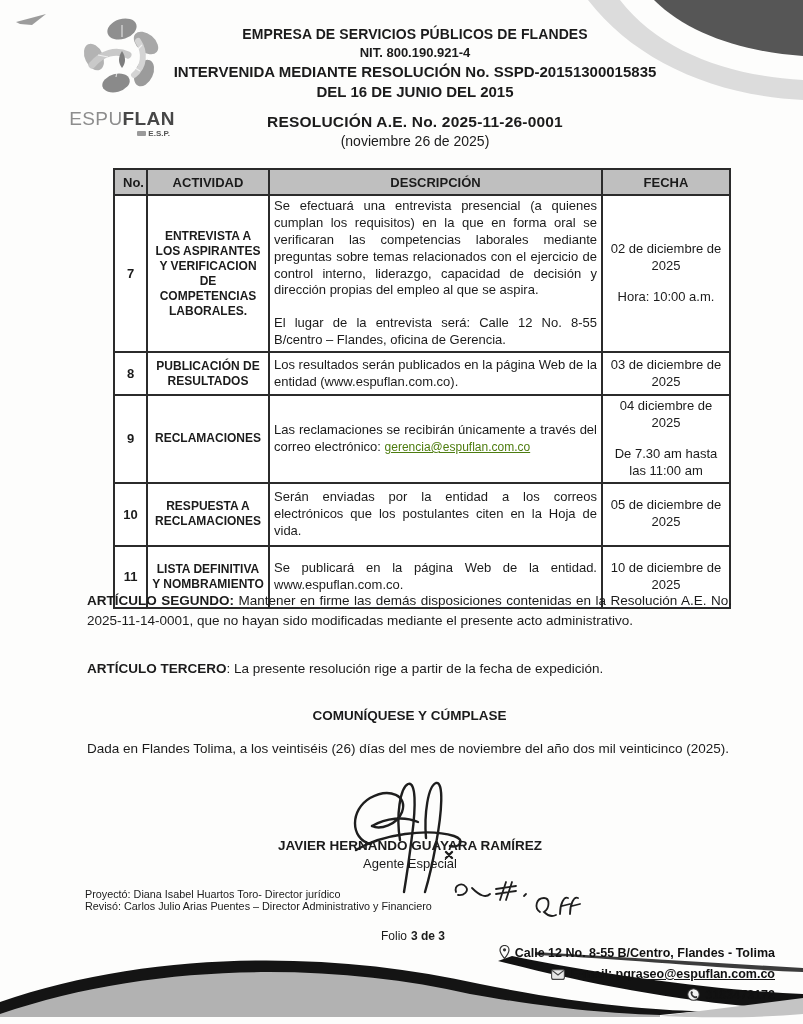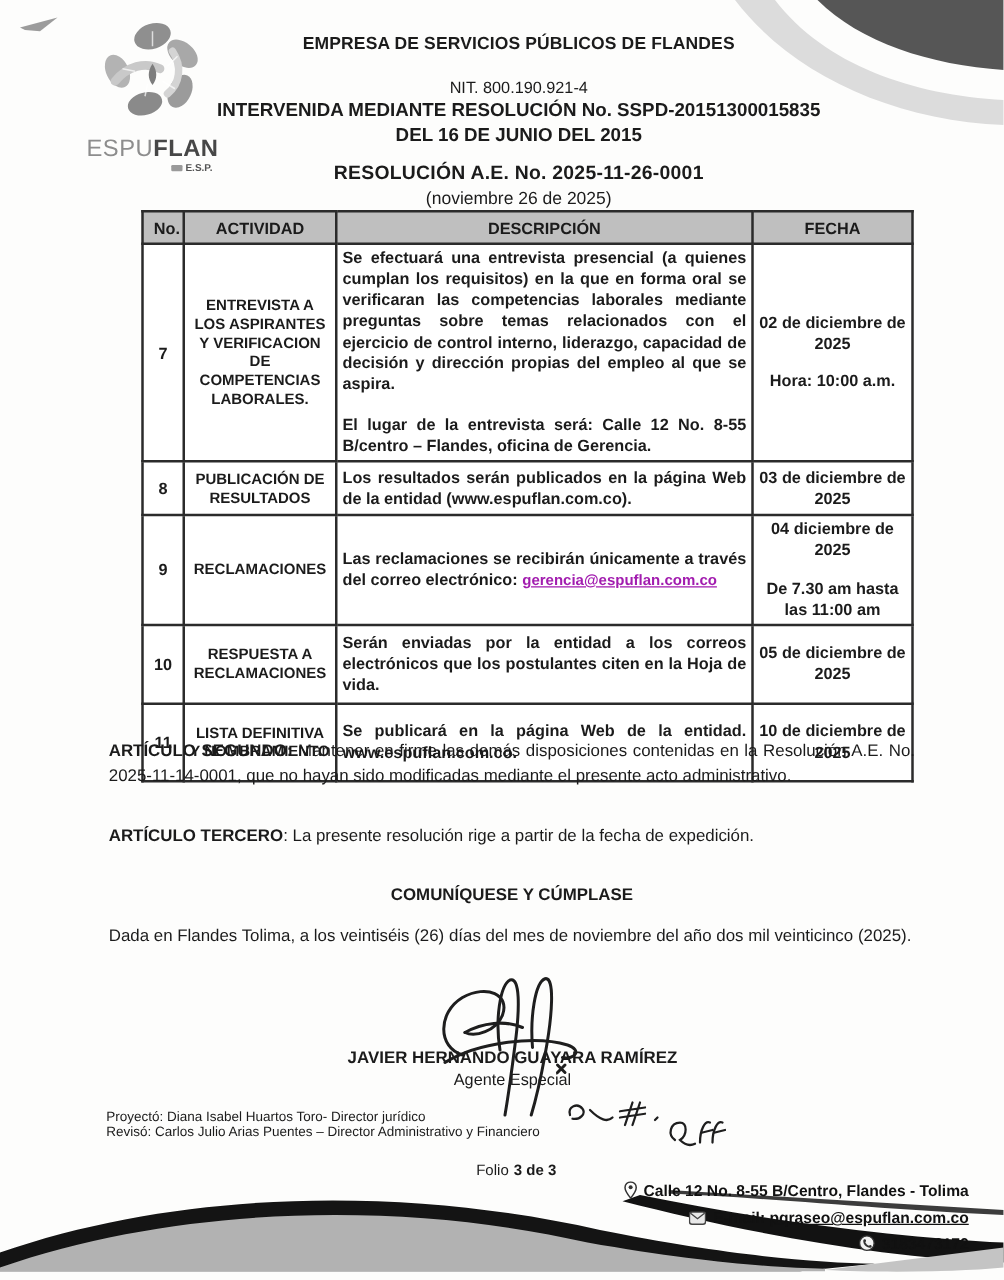--- a/index.html
+++ b/index.html
@@ -6,41 +6,41 @@
   body{
     width:803px;height:1024px;position:relative;overflow:hidden;
     background:#fdfdfc;color:#1b1b1b;
     font-family:"Liberation Sans", sans-serif;
   }
   .abs{position:absolute;}
   .b{font-weight:bold;}
   
   .hdr-text{left:155px;top:26px;width:520px;text-align:center;z-index:2;}
   .h-company{font-size:14px;font-weight:bold;letter-spacing:.1px;}
-  .h-nit{font-size:13px;font-weight:normal;margin-top:20px;}
+  .h-nit{font-size:13px;font-weight:bold;margin-top:3px;}
   .h-int{font-size:15px;font-weight:bold;margin-top:3px;}
   .h-res{font-size:15.5px;font-weight:bold;margin-top:13px;letter-spacing:.2px;}
   .h-date{font-size:14px;font-weight:normal;margin-top:2px;}
   .logo{left:60px;top:13px;width:124px;text-align:center;z-index:2;}
   .logo-word{font-size:19px;letter-spacing:.4px;line-height:1;margin-top:2px;}
   .logo-word .pre{color:#8d8d8d;}
   .logo-word .suf{color:#474747;font-weight:bold;}
   .logo-esp{font-size:8px;color:#555;text-align:right;padding-right:14px;margin-top:1px;font-weight:bold;}
   
   table.sched{left:113px;top:168px;width:616px;position:absolute;border-collapse:collapse;table-layout:fixed;z-index:2;background:#fff;}
   table.sched th{background:#bfbfbf;border:2px solid #2b2b2b;font-size:13px;font-weight:bold;height:22px;padding:1px 8px;}
-  table.sched td{border:2px solid #2b2b2b;vertical-align:middle;padding:2px 4px;font-weight:bold;}
+  table.sched td{border:2px solid #2b2b2b;vertical-align:middle;padding:2px 4px;}
   td.no{text-align:center;font-weight:bold;font-size:13px;}
   td.act{text-align:center;font-weight:bold;font-size:12px;line-height:1.25;}
   td.desc{font-size:13px;text-align:justify;line-height:1.3;padding:4px 8px;vertical-align:middle;}
   td.desc p{margin:0 0 16px 0;}
   td.desc p:last-child{margin:0;}
   td.fecha{text-align:center;font-size:13px;line-height:1.3;}
   .fecha-gap{margin-top:14px;}
-  .email-link{color:#a21caf;text-decoration:underline;font-size:12px;}
+  .email-link{color:#4d7c0f;text-decoration:underline;font-size:12px;}
   
   .para{left:87px;width:645px;font-size:13.5px;line-height:1.5;text-align:justify;z-index:2;}
   .center{text-align:center;}
   
   .sig-name{left:150px;top:838px;width:520px;text-align:center;font-weight:bold;font-size:13.5px;z-index:2;}
   .sig-title{left:150px;top:856px;width:520px;text-align:center;font-size:13px;z-index:2;}
   .scribble{z-index:3;pointer-events:none;}
   
   .note{left:85px;width:560px;font-size:10.8px;line-height:1.15;z-index:2;}
   .folio{left:0;top:929px;width:826px;text-align:center;font-size:12px;z-index:2;}

